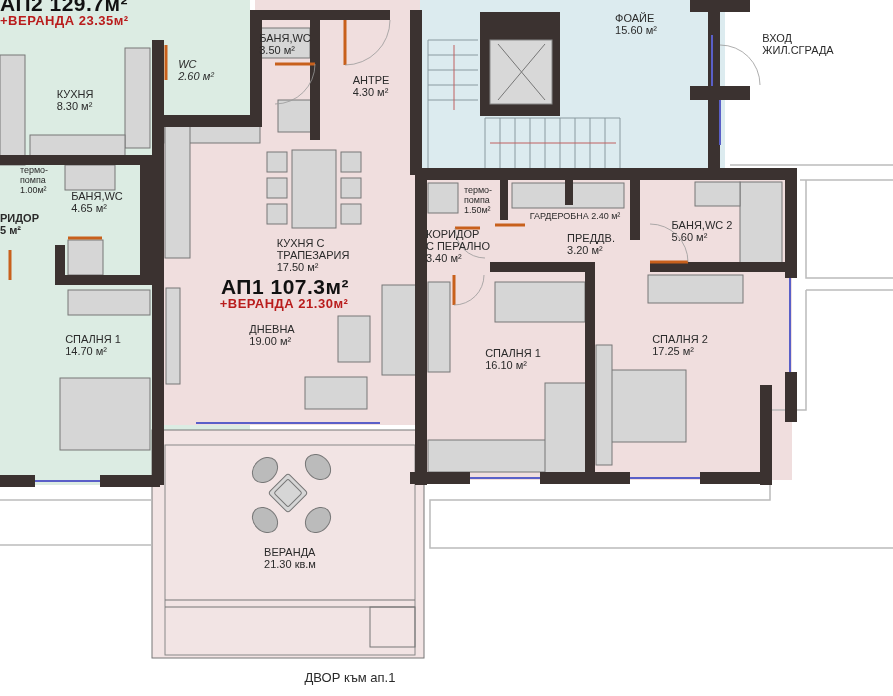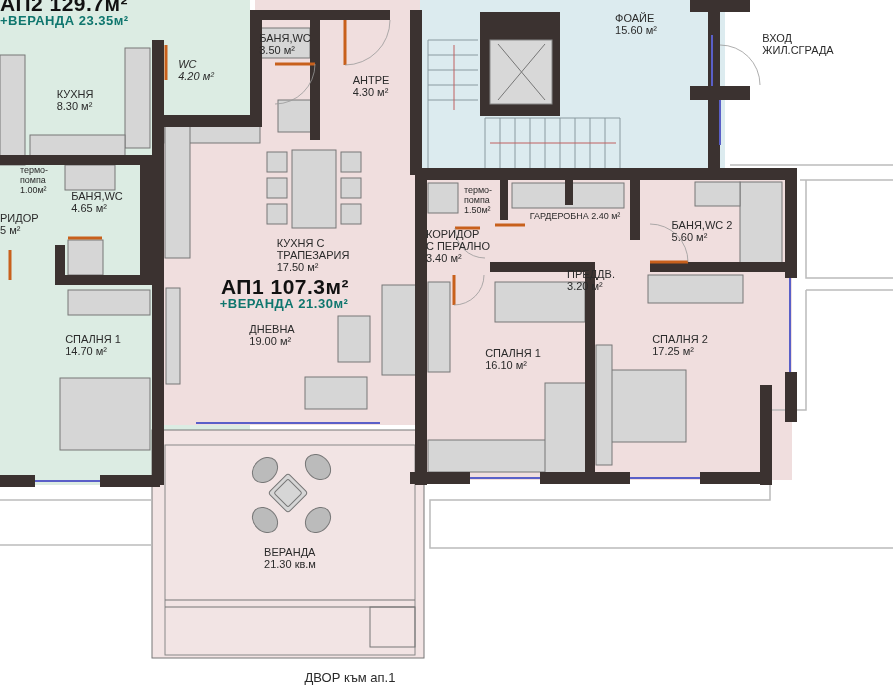--- a/index.html
+++ b/index.html
@@ -2,21 +2,21 @@
 <html><head>
 <meta charset="utf-8">
 <style>
   html,body{margin:0;padding:0;background:#ffffff;}
   body{width:893px;height:696px;overflow:hidden;position:relative;font-family:"Liberation Sans",sans-serif;}
   svg{position:absolute;left:0;top:0;}
   .lbl{position:absolute;text-align:left;color:#2a2a2a;font-family:"Liberation Sans",sans-serif;font-size:11px;line-height:12px;white-space:nowrap;transform:translateX(-50%);}
   .lbl .area{font-size:11px;}
   .lbl.small{font-size:9px;line-height:10px;}
   .lbl.big{font-size:21px;line-height:22px;font-weight:bold;letter-spacing:0.5px;color:#111;}
-  .lbl.sub{font-size:13px;line-height:14px;font-weight:bold;letter-spacing:0.5px;color:#0f766e;}
+  .lbl.sub{font-size:13px;line-height:14px;font-weight:bold;letter-spacing:0.5px;color:#b91c1c;}
   .lbl.left{transform:none;text-align:left;}
 </style>
 </head>
 <body>
 
 <svg width="893" height="696" viewBox="0 0 893 696">
 
   <g>
 
     <rect x="0" y="0" width="250" height="485" fill="#dcece3"></rect>
@@ -194,32 +194,32 @@
 
 <div>
   <div class="lbl big left" style="left:0px;top:-7px;">АП2 129.7м²</div>
   <div class="lbl sub left" style="left:0px;top:14px;">+ВЕРАНДА 23.35м²</div>
   <div class="lbl" style="left:75px;top:88px;">
     <div>КУХНЯ</div>
     <div class="area">8.30 м²</div>
   </div>
   <div class="lbl" style="left:196px;top:58px;font-style:italic;">
     <div>WC</div>
-    <div class="area">4.20 м²</div>
+    <div class="area">2.60 м²</div>
   </div>
   <div class="lbl small" style="left:34px;top:165px;">
     <div>термо-</div>
     <div>помпа</div>
     <div>1.00м²</div>
   </div>
   <div class="lbl" style="left:97px;top:190px;">
     <div>БАНЯ,WC</div>
     <div class="area">4.65 м²</div>
   </div>
-  <div class="lbl left" style="left:0px;top:212px;">
+  <div class="lbl left" style="left:0px;top:212px;font-weight:bold;">
     <div>РИДОР</div>
     <div class="area">5 м²</div>
   </div>
   <div class="lbl" style="left:93px;top:333px;">
     <div>СПАЛНЯ 1</div>
     <div class="area">14.70 м²</div>
   </div>
 </div>
 
 <div>
@@ -246,21 +246,21 @@
     <div>термо-</div>
     <div>помпа</div>
     <div>1.50м²</div>
   </div>
   <div class="lbl small" style="left:575px;top:211px;">ГАРДЕРОБНА 2.40 м²</div>
   <div class="lbl" style="left:458px;top:228px;">
     <div>КОРИДОР</div>
     <div>С ПЕРАЛНО</div>
     <div class="area">3.40 м²</div>
   </div>
-  <div class="lbl" style="left:591px;top:232px;margin-top:36px;">
+  <div class="lbl" style="left:591px;top:232px;">
     <div>ПРЕДДВ.</div>
     <div class="area">3.20 м²</div>
   </div>
   <div class="lbl" style="left:702px;top:219px;">
     <div>БАНЯ,WC 2</div>
     <div class="area">5.60 м²</div>
   </div>
   <div class="lbl" style="left:513px;top:347px;">
     <div>СПАЛНЯ 1</div>
     <div class="area">16.10 м²</div>

